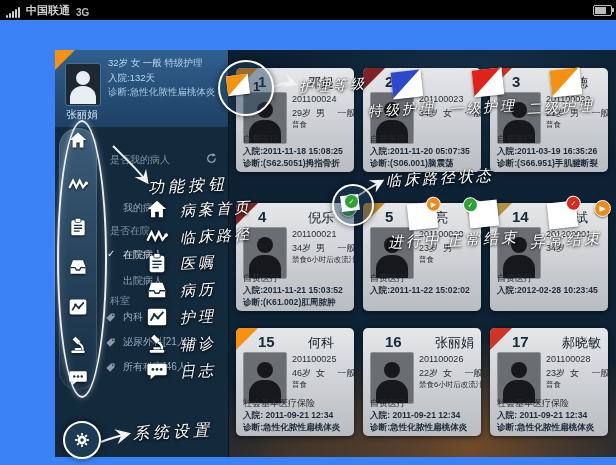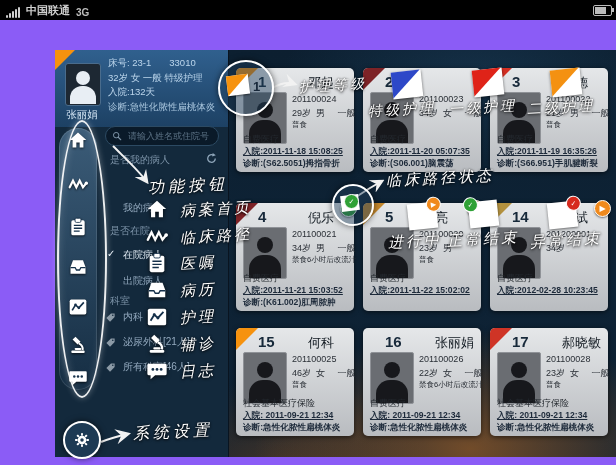--- a/index.html
+++ b/index.html
@@ -1,16 +1,16 @@
 <!DOCTYPE html>
 <html><head>
 <meta charset="utf-8">
 <style>
   html,body{margin:0;padding:0;background:#000;}
-  .screen{position:relative;width:616px;height:465px;background:#8b5cf6;overflow:hidden;
+  .screen{position:relative;width:616px;height:465px;background:#3b82f6;overflow:hidden;
     font-family:"Liberation Sans","DejaVu Sans",sans-serif;}
   
   .statusbar{position:absolute;left:0;top:0;width:616px;height:20px;background:#000;color:#d8d8d8;}
   .sb-left{position:absolute;left:6px;top:3px;display:flex;align-items:flex-end;gap:2px;}
   .sig{display:flex;align-items:flex-end;gap:1px;margin-right:4px;}
   .sig i{display:block;width:2px;background:#cfcfcf;border-radius:1px;}
   .sb-txt{font-size:11px;font-weight:bold;color:#d0d0d0;}
   .sb-net{font-size:10px;font-weight:bold;color:#bdbdbd;margin-left:4px;}
   .sb-time{position:absolute;left:0;right:0;top:3px;text-align:center;font-size:11px;font-weight:bold;color:#e0e0e0;}
   .battery{position:absolute;right:4px;top:5px;width:17px;height:9px;border:1px solid #bbb;border-radius:2px;}
@@ -69,21 +69,21 @@
   .c-name{position:absolute;left:58px;top:6px;font-size:13px;font-weight:normal;color:#101820;white-space:nowrap;margin-left:14px;}
   .badge{position:absolute;top:-3px;right:-3px;width:15px;height:15px;border-radius:50%;border:1px solid #fff;
     color:#fff;font-size:8px;line-height:15px;text-align:center;box-shadow:0 1px 2px rgba(0,0,0,.5);}
   .photo{position:absolute;left:7px;top:24px;width:42px;height:50px;background:#6a6d72;border:1px solid #8f9297;border-radius:2px;overflow:hidden;}
   .photo .head{position:absolute;left:50%;top:9px;width:16px;height:16px;margin-left:-8px;border-radius:50%;background:#17181c;}
   .photo .body{position:absolute;left:50%;top:27px;width:32px;height:24px;margin-left:-16px;border-radius:14px 14px 0 0;background:#17181c;}
   .c-id{position:absolute;left:56px;top:26px;font-size:9px;color:#2a2f36;}
   .c-demo{position:absolute;left:56px;top:39px;font-size:9px;color:#2a2f36;white-space:pre;}
   .c-diet{position:absolute;left:56px;top:52px;font-size:7.5px;color:#2a2f36;white-space:nowrap;}
   .c-pay{position:absolute;left:7px;bottom:26px;font-size:9px;color:#23282e;}
-  .c-admit{position:absolute;left:7px;bottom:14px;font-size:8.6px;font-weight:bold;color:#1d2a3a;white-space:nowrap;text-decoration:underline;}
+  .c-admit{position:absolute;left:7px;bottom:14px;font-size:8.6px;font-weight:bold;color:#1d2a3a;white-space:nowrap;}
   .c-diag{position:absolute;left:7px;bottom:2px;font-size:8.6px;font-weight:bold;color:#1d2a3a;white-space:nowrap;text-align:center;}
   
   .hw{position:absolute;font-family:"DejaVu Sans",sans-serif;font-style:italic;color:#fff;
     letter-spacing:3px;text-shadow:0 1px 3px rgba(0,0,0,.9),0 0 2px rgba(0,0,0,.6);transform:rotate(-3deg);white-space:nowrap;}
   .hw14{font-size:14px;} .hw15{font-size:15px;} .hw16{font-size:16px;letter-spacing:4px;}
   .ellipse{position:absolute;left:57px;top:120px;width:46px;height:274px;border:2.5px solid rgba(255,255,255,.92);
     border-radius:50%;box-shadow:0 0 6px rgba(255,255,255,.35), inset 0 0 8px rgba(255,255,255,.18);}
   .callout{position:absolute;border:2.5px solid #fff;border-radius:50%;background:rgba(34,64,94,.45);
     box-shadow:0 0 6px rgba(0,0,0,.6);}
   .co-grade{left:218px;top:60px;width:52px;height:52px;}
@@ -217,24 +217,20 @@
 
     <div class="left-panel">
       <div class="patient">
         <div class="ribbon"></div>
         <div class="avatar">
             <div class="head"></div>
             <div class="body"></div>
           </div>
         <div class="p-name">张丽娟</div>
         <div class="p-lines">
-          <div class="p-l1">
-            <span>床号: 23-1</span>
-            <span>33010</span>
-          </div>
           <div>32岁  女   一般   特级护理</div>
           <div>入院:132天</div>
           <div class="p-diag">诊断:急性化脓性扁桃体炎</div>
         </div>
       </div>
 
       <div class="side-pill"></div>
       <div class="side-ic" style="top:80px"><svg>
             <use href="#i-home"></use>
           </svg></div>
@@ -253,26 +249,20 @@
       <div class="side-ic" style="top:285px"><svg>
             <use href="#i-labs"></use>
           </svg></div>
       <div class="side-ic" style="top:318px"><svg>
             <use href="#i-log"></use>
           </svg></div>
       <div class="gear-btn"><svg>
             <use href="#i-gear"></use>
           </svg></div>
 
-      <div class="search">
-        <svg>
-            <use href="#i-search"></use>
-          </svg>
-        <input placeholder="请输入姓名或住院号" style="">
-      </div>
       <div class="refresh"><svg>
             <use href="#i-refresh"></use>
           </svg></div>
 
       <div class="fheader" style="top:103px">是否我的病人</div>
       <div class="fitem" style="top:151px">我的病人</div>
 
       <div class="fheader" style="top:174px">是否在院</div>
       <span class="fcheck" style="left:52px;top:198px">✓</span>
       <div class="fitem on" style="top:198px">在院病人</div>
@@ -335,21 +325,21 @@
           <div class="c-name">李德</div>
 
           <div class="photo">
             <div class="head"></div>
             <div class="body"></div>
           </div>
           <div class="c-id">201100022</div>
           <div class="c-demo">21岁  男     一般</div>
           <div class="c-diet">普食</div>
           <div class="c-pay">自费医疗</div>
-          <div class="c-admit">入院:2011-11-19 16:35:26</div>
+          <div class="c-admit">入院:2011-03-19 16:35:26</div>
           <div class="c-diag">诊断:(S66.951)手肌腱断裂</div>
         </div>
 
         <div class="card">
           <div class="corner" style="border-top-color: rgb(126, 35, 39);"></div>
           <div class="c-num">4</div>
           <div class="c-name">倪乐</div>
           <div class="badge" style="background: rgb(47, 161, 54);">✓</div>
           <div class="photo">
             <div class="head"></div>

